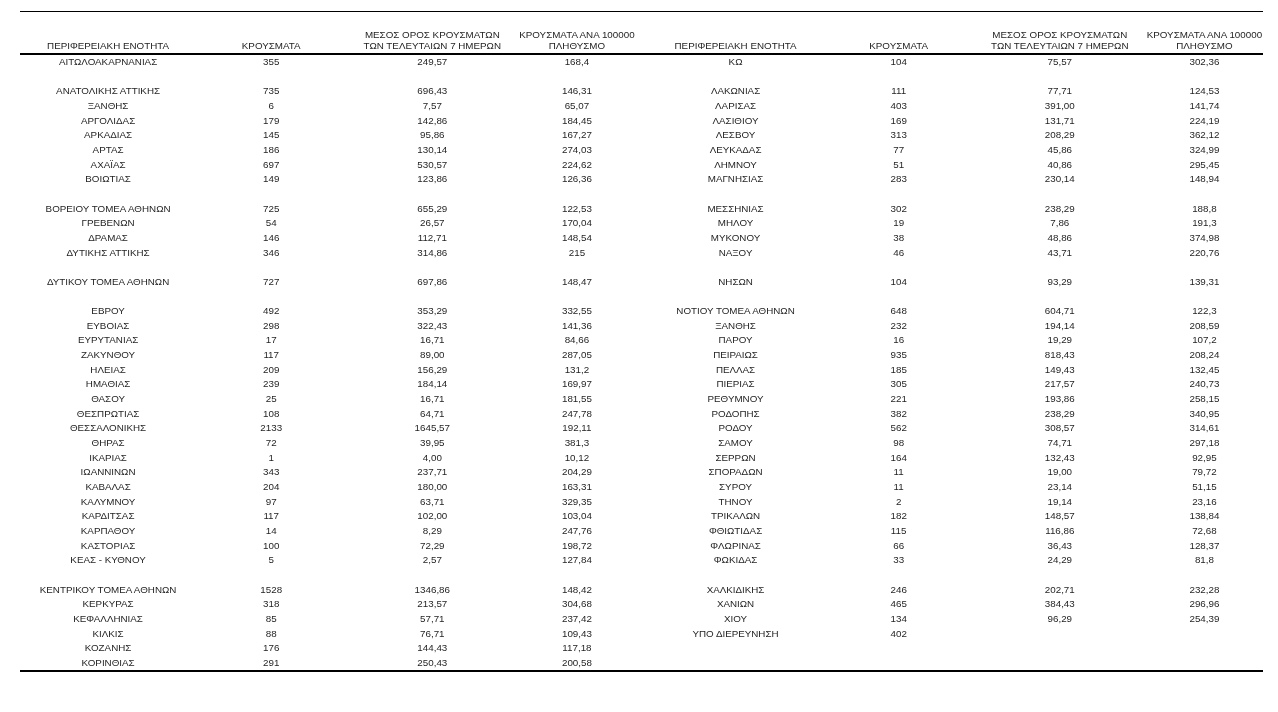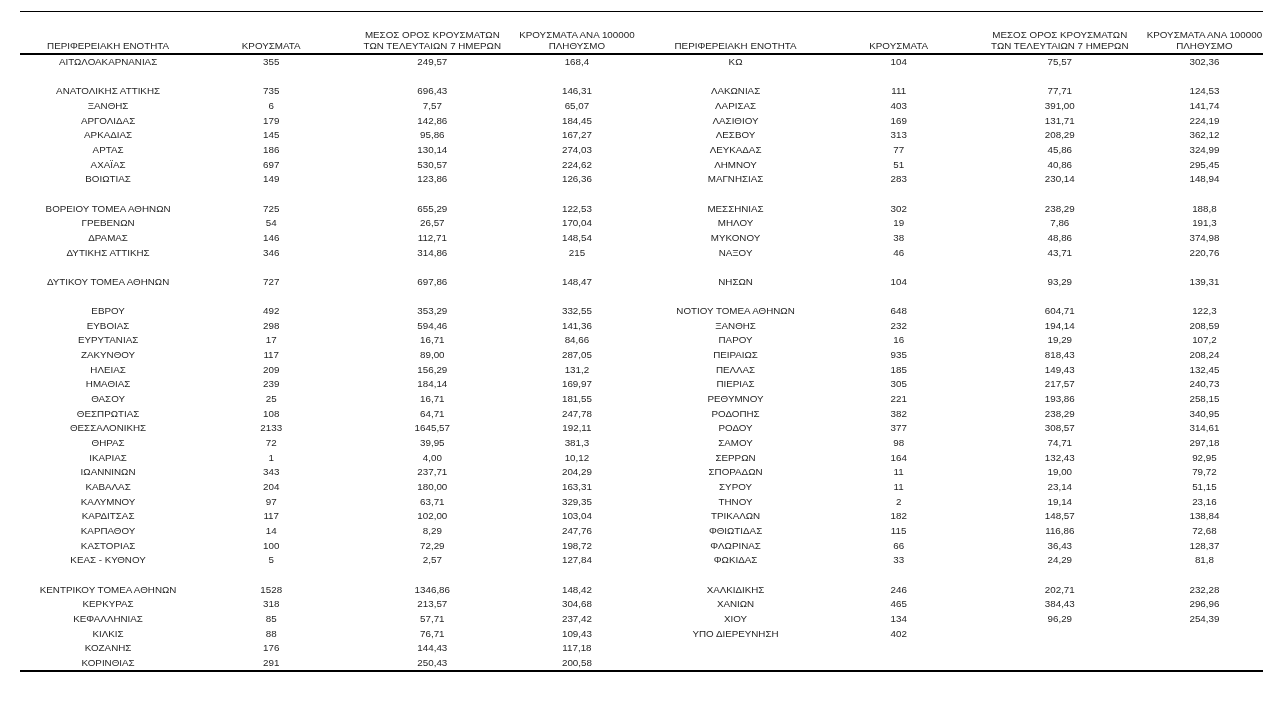--- a/index.html
+++ b/index.html
@@ -292,21 +292,21 @@
           <td>332,55</td>
           <td></td>
           <td>ΝΟΤΙΟΥ ΤΟΜΕΑ ΑΘΗΝΩΝ</td>
           <td>648</td>
           <td>604,71</td>
           <td>122,3</td>
         </tr>
         <tr>
           <td>ΕΥΒΟΙΑΣ</td>
           <td>298</td>
-          <td>594,46</td>
+          <td>322,43</td>
           <td>141,36</td>
           <td></td>
           <td>ΞΑΝΘΗΣ</td>
           <td>232</td>
           <td>194,14</td>
           <td>208,59</td>
         </tr>
         <tr>
           <td>ΕΥΡΥΤΑΝΙΑΣ</td>
           <td>17</td>
@@ -373,21 +373,21 @@
           <td>238,29</td>
           <td>340,95</td>
         </tr>
         <tr>
           <td>ΘΕΣΣΑΛΟΝΙΚΗΣ</td>
           <td>2133</td>
           <td>1645,57</td>
           <td>192,11</td>
           <td></td>
           <td>ΡΟΔΟΥ</td>
-          <td>377</td>
+          <td>562</td>
           <td>308,57</td>
           <td>314,61</td>
         </tr>
         <tr>
           <td>ΘΗΡΑΣ</td>
           <td>72</td>
           <td>39,95</td>
           <td>381,3</td>
           <td></td>
           <td>ΣΑΜΟΥ</td>

